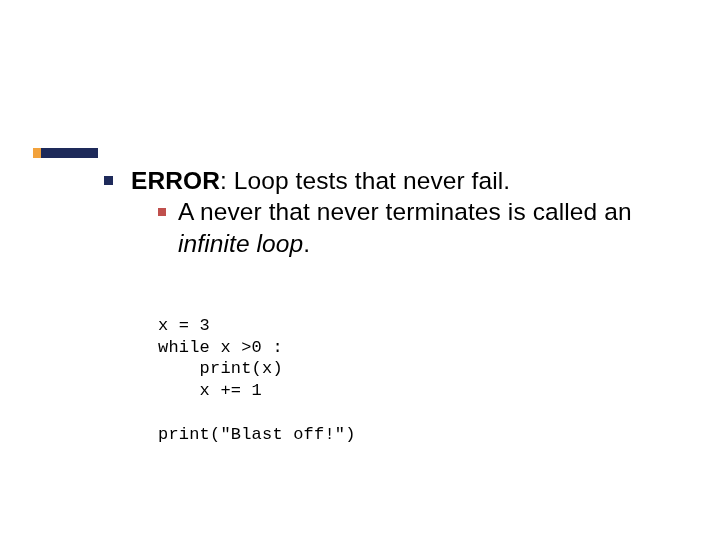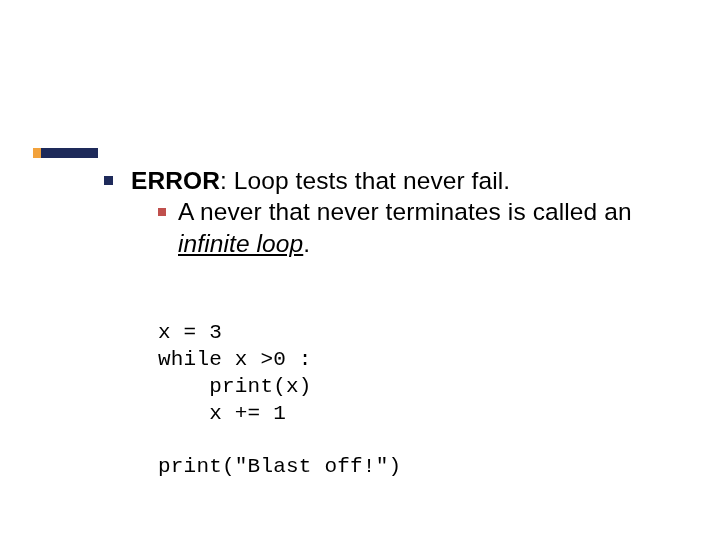--- a/index.html
+++ b/index.html
@@ -77,27 +77,26 @@
     display: flex;
     align-items: flex-start;
   }
   .subtext {
     font-size: 24.5px;
     line-height: 1.28;
     letter-spacing: 0.1px;
   }
   .italic {
     font-style: italic;
-    text-decoration: underline;
   }
   .code {
     margin-top: 34px;
     margin-left: 27px;
     font-family: "Courier New", Courier, monospace;
-    font-size: 21px;
+    font-size: 17px;
     line-height: 1.28;
     white-space: pre;
     letter-spacing: 0.2px;
   }
 </style>
 </head>
 <body>
 
 <div class="slide">
 

